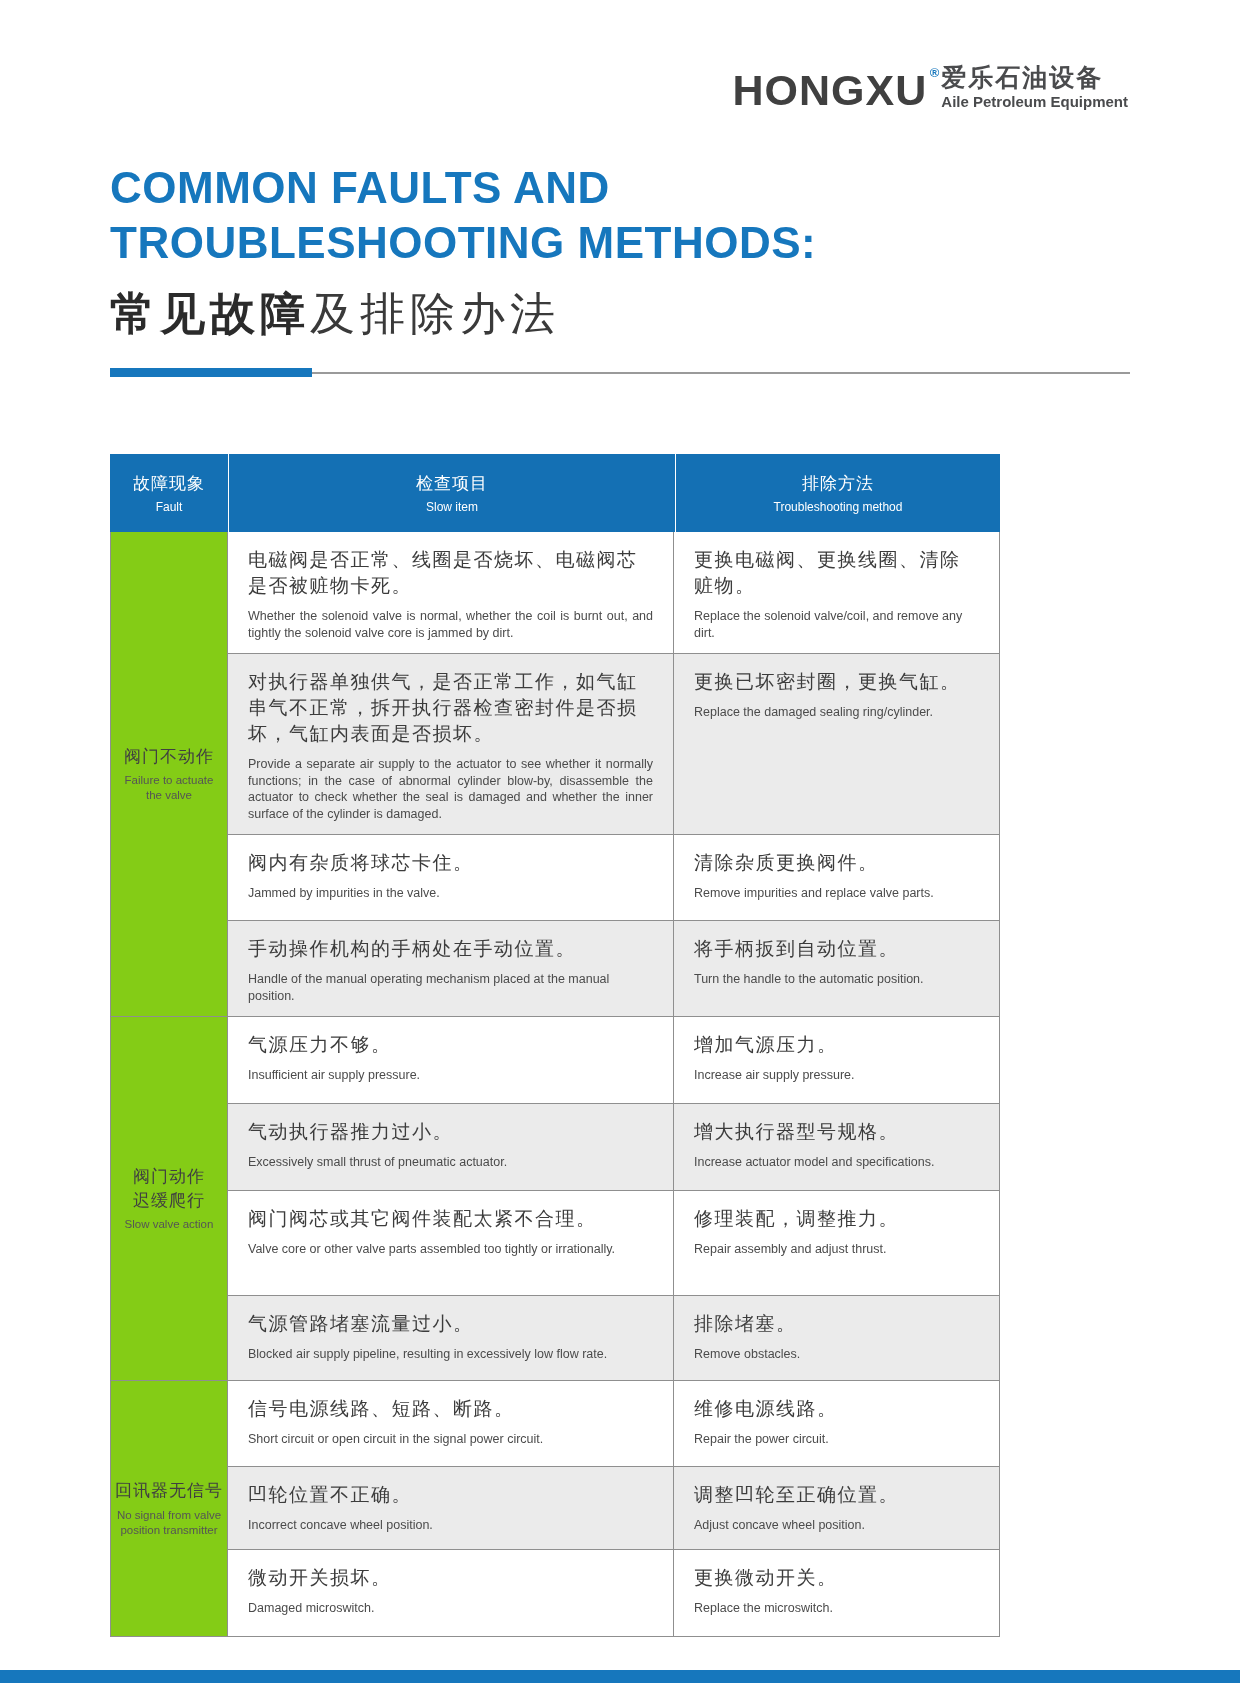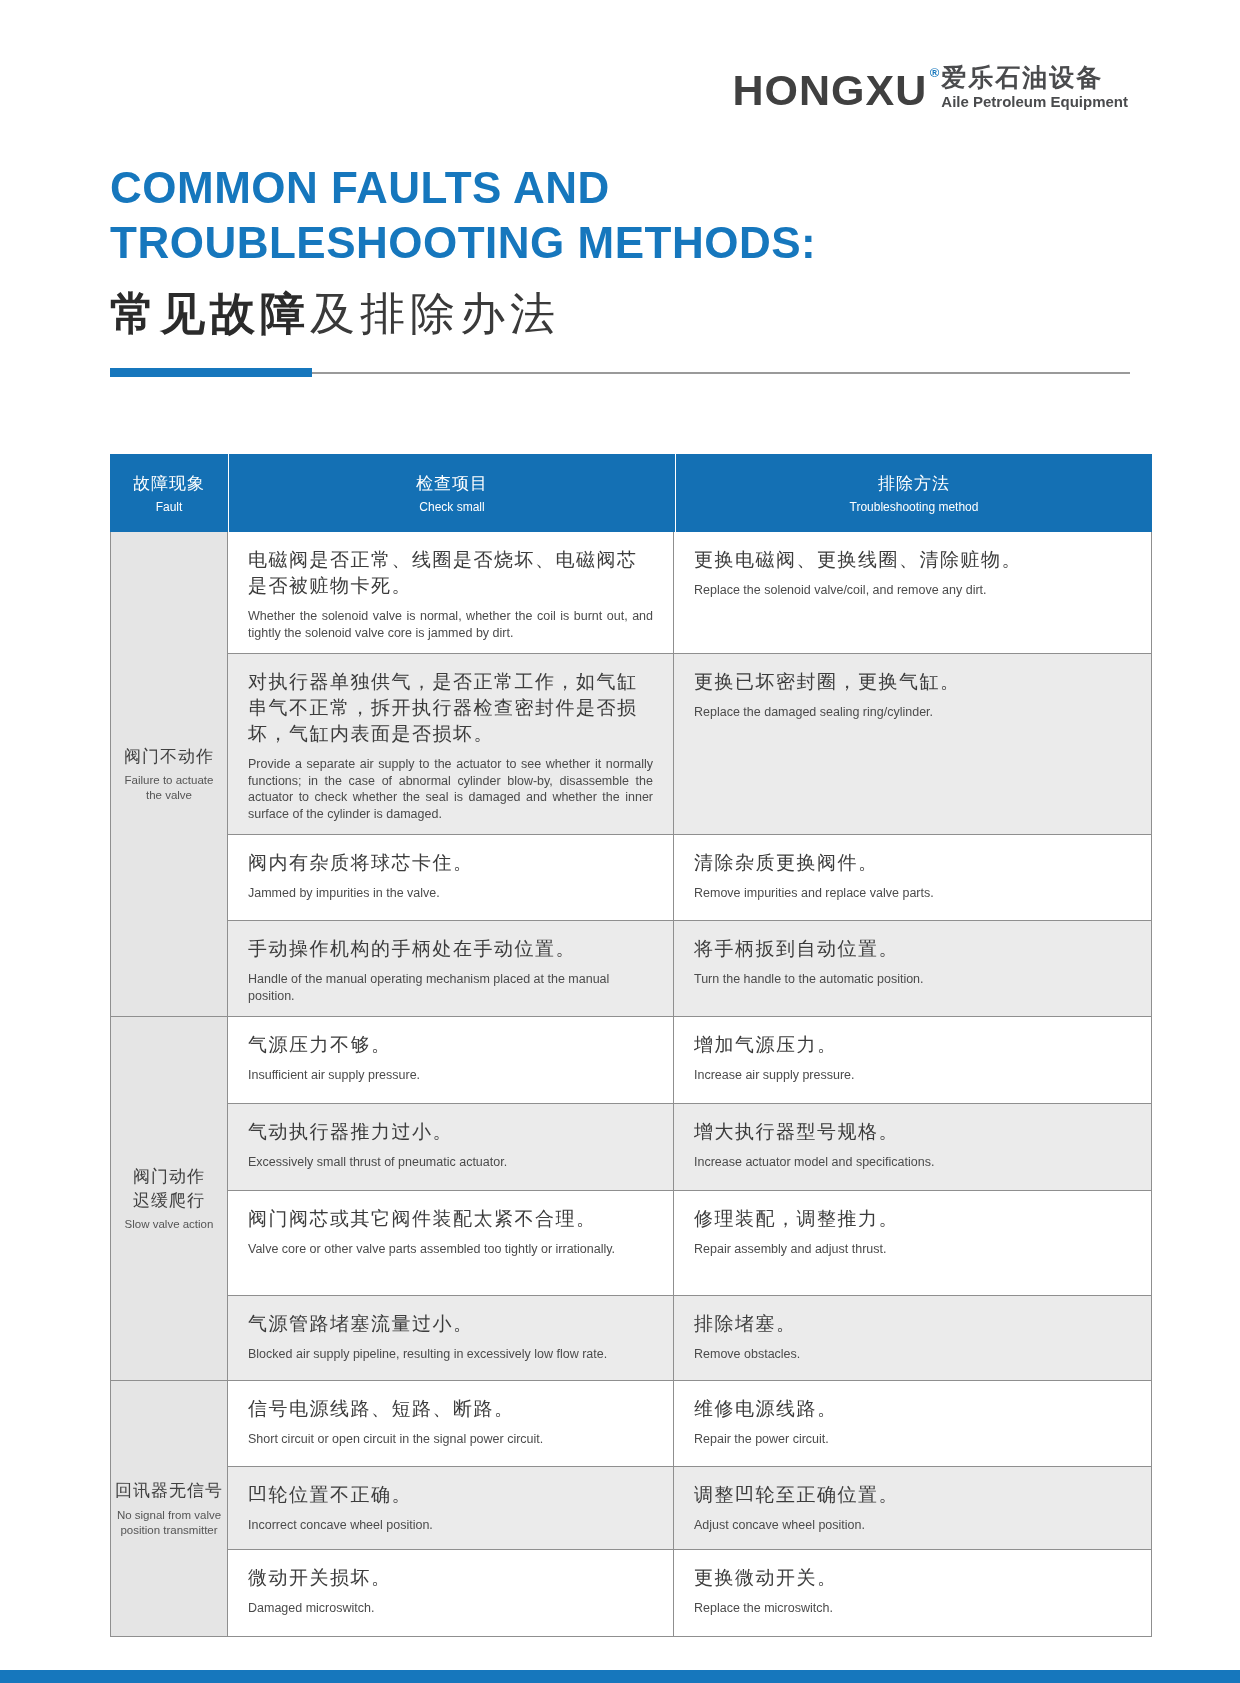--- a/index.html
+++ b/index.html
@@ -21,33 +21,33 @@
   .title-en { color:#1677bd; font-size:44px; font-weight:bold; letter-spacing:0.5px; line-height:1.26; }
   .title-zh { margin-top:16px; font-size:45px; color:#333; letter-spacing:5px; line-height:1.2; }
   .title-zh .zh-bold { font-weight:bold; color:#2b2b2b; }
   .title-zh .zh-rest { font-weight:normal; color:#3a3a3a; }
 
   .rule { position:absolute; top:368px; left:110px; width:1020px; height:10px; }
   .rule-blue { position:absolute; left:0; top:0; width:202px; height:9px; background:#1677bd; }
   .rule-gray { position:absolute; left:202px; right:0; top:4px; height:2px; background:#9a9a9a; }
 
   
-  .tbl { position:absolute; top:455px; left:110px; width:1042px; border:1px solid #8f8f8f; border-top:none; }
+  .tbl { position:absolute; top:455px; left:110px; width:890px; border:1px solid #8f8f8f; border-top:none; }
   .thead { display:flex; background:#1470b4; color:#ffffff; height:78px; margin:-1px -1px 0 -1px; }
   .th { display:flex; flex-direction:column; align-items:center; justify-content:center; gap:5px; }
   .th + .th { border-left:1px solid #ffffff; }
   .th1 { width:118px; }
   .th2 { width:447px; }
   .th3 { flex:1; }
   .th-zh { font-size:17px; letter-spacing:1px; }
   .th-en { font-size:12px; }
 
   .tgroup { display:flex; }
   .tgroup + .tgroup { border-top:1px solid #8f8f8f; }
-  .fault-cell { width:117px; border-right:1px solid #8f8f8f; background:#e5e5e5;
+  .fault-cell { width:117px; border-right:1px solid #8f8f8f; background:#84cc16;
                 display:flex; flex-direction:column; align-items:center; justify-content:center;
                 text-align:center; padding:6px 4px; }
   .fault-zh { font-size:17px; color:#404040; letter-spacing:1px; line-height:1.4; }
   .fault-en { font-size:11.5px; color:#555; line-height:1.3; margin-top:5px; }
   .rows { flex:1; display:flex; flex-direction:column; }
   .trow { display:flex; }
   .trow + .trow { border-top:1px solid #8f8f8f; }
   .trow.alt { background:#ebebeb; }
   .cell { padding:15px 20px 12px 20px; }
   .cell-check { width:446px; border-right:1px solid #8f8f8f; }
@@ -92,21 +92,21 @@
 
   <div class="tbl">
 
     <div class="thead">
       <div class="th th1">
         <div class="th-zh">故障现象</div>
         <div class="th-en">Fault</div>
       </div>
       <div class="th th2">
         <div class="th-zh">检查项目</div>
-        <div class="th-en">Check small</div>
+        <div class="th-en">Slow item</div>
       </div>
       <div class="th th3">
         <div class="th-zh">排除方法</div>
         <div class="th-en">Troubleshooting method</div>
       </div>
     </div>
 
     <div class="tgroup">
       <div class="fault-cell">
         <div class="fault-zh">阀门不动作</div>

